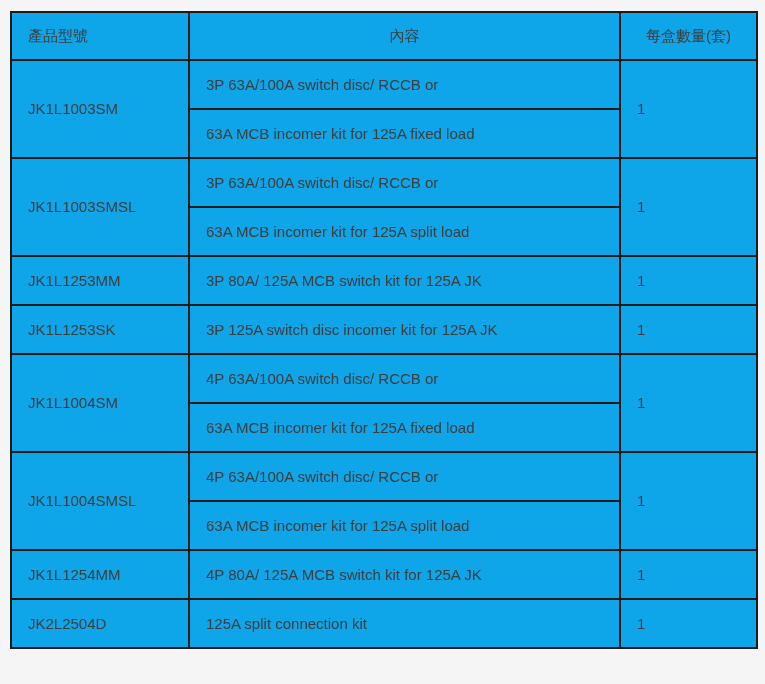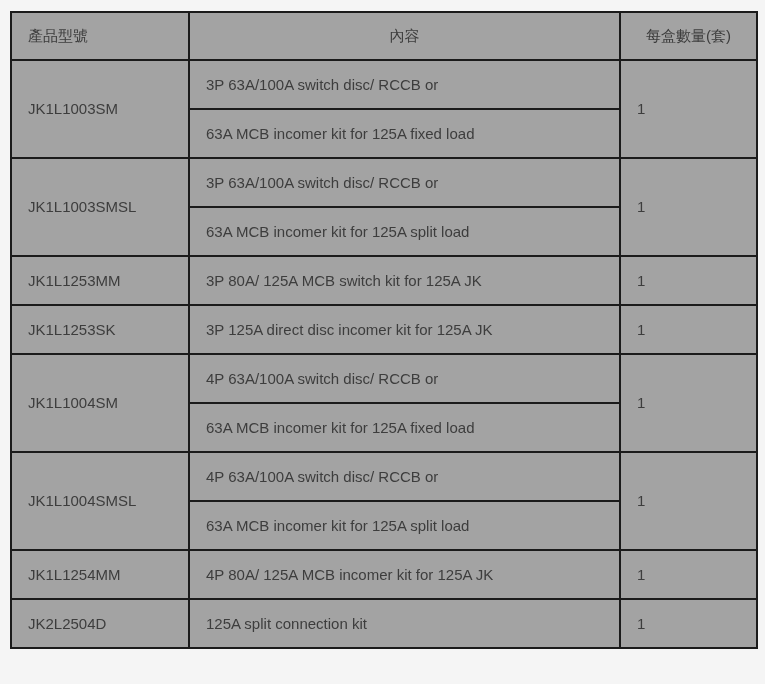--- a/index.html
+++ b/index.html
@@ -14,21 +14,21 @@
   table.product-table {
     border-collapse: collapse;
     table-layout: fixed;
     width: 746px;
     margin: 11px 0 0 10px;
     font-size: 15px;
   }
   .product-table th,
   .product-table td {
     border: 2px solid #1b1b1b;
-    background: #a3a3a3;
+    background: #0ea5e9;
     vertical-align: middle;
     font-weight: normal;
     padding: 0 10px 0 16px;
     line-height: 1.3;
     margin-left: 31px;
   }
   .product-table col.c-model   { width: 178px; }
   .product-table col.c-content { width: 431px; }
   .product-table col.c-qty     { width: 137px; }
   .product-table thead th { height: 48px; }
@@ -71,42 +71,42 @@
       <tr>
         <td>63A MCB incomer kit for 125A split load</td>
       </tr>
       <tr>
         <td rowspan="1">JK1L1253MM</td>
         <td>3P 80A/ 125A MCB switch kit for 125A JK</td>
         <td rowspan="1">1</td>
       </tr>
       <tr>
         <td rowspan="1">JK1L1253SK</td>
-        <td>3P 125A direct disc incomer kit for 125A JK</td>
+        <td>3P 125A switch disc incomer kit for 125A JK</td>
         <td rowspan="1">1</td>
       </tr>
       <tr>
         <td rowspan="2">JK1L1004SM</td>
         <td>4P 63A/100A switch disc/ RCCB or</td>
         <td rowspan="2">1</td>
       </tr>
       <tr>
         <td>63A MCB incomer kit for 125A fixed load</td>
       </tr>
       <tr>
         <td rowspan="2">JK1L1004SMSL</td>
         <td>4P 63A/100A switch disc/ RCCB or</td>
         <td rowspan="2">1</td>
       </tr>
       <tr>
         <td>63A MCB incomer kit for 125A split load</td>
       </tr>
       <tr>
         <td rowspan="1">JK1L1254MM</td>
-        <td>4P 80A/ 125A MCB incomer kit for 125A JK</td>
+        <td>4P 80A/ 125A MCB switch kit for 125A JK</td>
         <td rowspan="1">1</td>
       </tr>
       <tr>
         <td rowspan="1">JK2L2504D</td>
         <td>125A split connection kit</td>
         <td rowspan="1">1</td>
       </tr>
     </tbody>
 </table>
 

